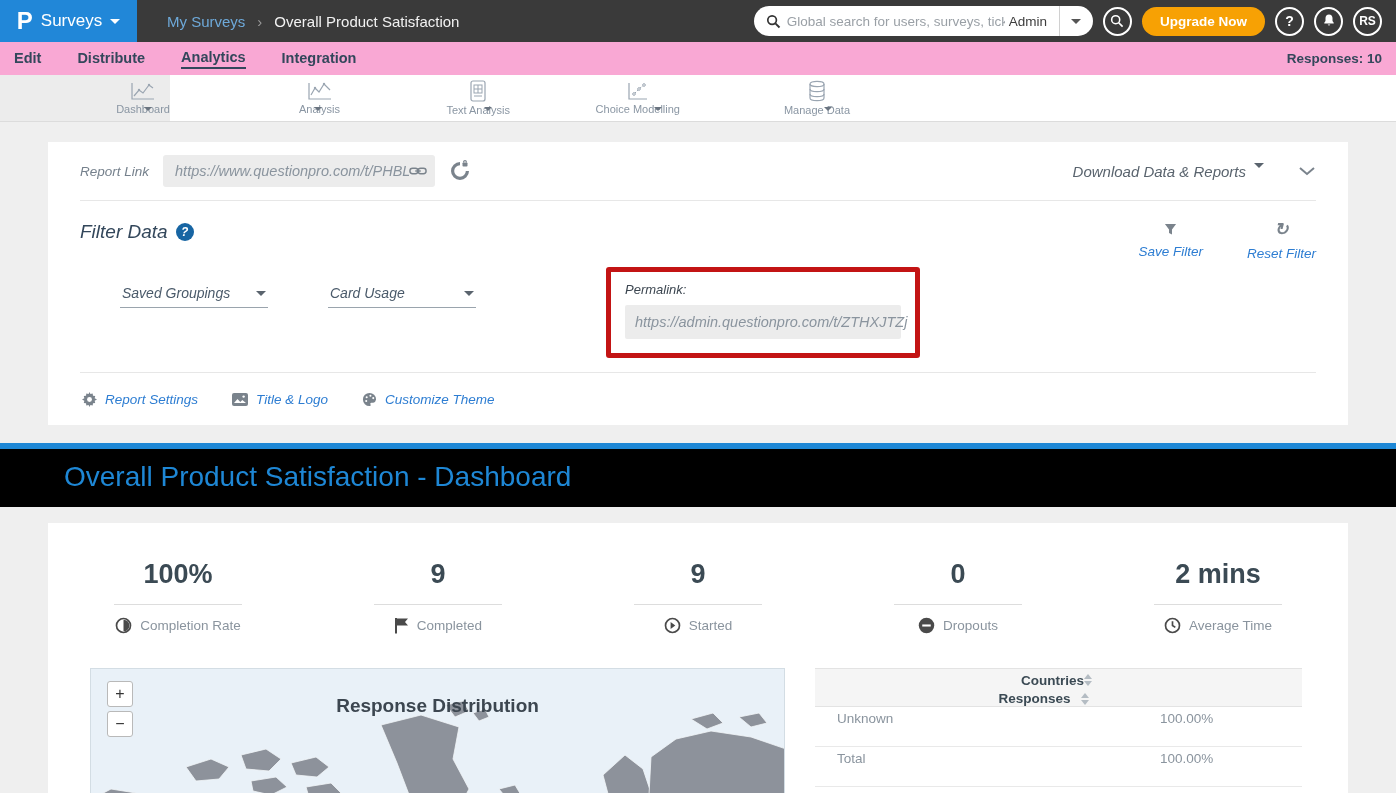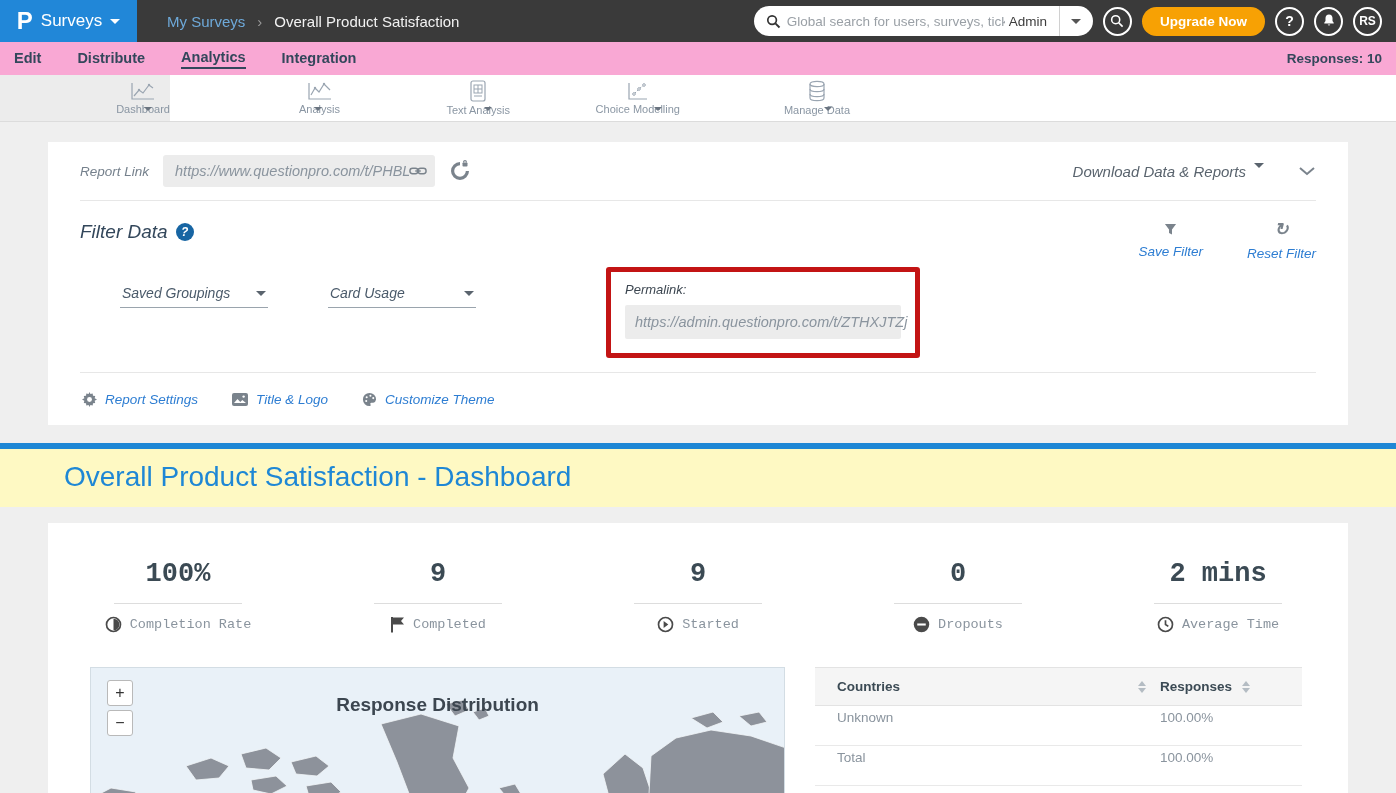--- a/index.html
+++ b/index.html
@@ -89,26 +89,26 @@
   .permalink-label { font-size:13px; color:#3c4650; margin-bottom:8px; }
   .permalink-input { background:#ececec; border-radius:2px; height:34px; width:276px; display:flex;
     align-items:center; padding:0 10px; cursor:text; }
   .permalink-url { font-size:14.5px; color:#8a949e; white-space:nowrap; }
 
   .actions-row { height:52px; display:flex; align-items:center; gap:34px; padding-left:2px; }
   .report-action { display:flex; align-items:center; gap:8px; font-size:13.5px; color:#2d7dd2;
     cursor:pointer; }
 
   
-  .title-band { margin-top:18px; background:#fef9c3; border-top:6px solid #1e87d5; padding:12px 64px 14px; }
+  .title-band { margin-top:18px; background:#000000; border-top:6px solid #1e87d5; padding:12px 64px 14px; }
   .page-title { color:#1e87d5; font-size:28px; font-weight:normal; }
 
   
   .dash-card { margin:16px 48px 0 48px; background:#fff; padding:36px 0 0 0; height:420px; }
-  .stats-row { display:flex;font-family:Liberation Mono, monospace; }
+  .stats-row { display:flex; }
   .stat { flex:1; display:flex; flex-direction:column; align-items:center; }
   .stat-value { font-size:27px; font-weight:bold; color:#3b4a54; }
   .stat-divider { width:128px; border-top:1px solid #ddd; margin:14px 0 12px; }
   .stat-bottom { display:flex; align-items:center; gap:8px; }
   .stat-label { font-size:13.5px; color:#8a949e; }
   .stat-icon { display:flex; }
 
   .bottom-row { display:flex; margin-top:34px; }
   .map-box { margin-left:42px; width:695px; height:220px; background:#e9f1f8;
     border:1px solid #d3dde4; position:relative; overflow:hidden; }
@@ -116,21 +116,21 @@
     font-weight:bold; color:#3c4650; z-index:2; }
   .zoom-ctrl { position:absolute; top:12px; left:16px; z-index:3; display:flex; flex-direction:column;
     gap:4px; }
   .zoom-btn { width:26px; height:26px; background:#fff; border:1px solid #b9b9b9; border-radius:3px;
     font-size:16px; color:#333; cursor:pointer; line-height:1; font-family:"Liberation Sans", sans-serif; }
   .map-svg { position:absolute; left:0; top:28px; }
 
   .countries-table { margin-left:30px; width:487px; font-size:13.5px; }
   .ct-header { display:flex; align-items:center; background:#f5f5f5; border-top:1px solid #e3e3e3;
     border-bottom:1px solid #e3e3e3; height:39px; padding:0 12px 0 22px; color:#3b4a54;
-    font-weight:bold; }
+    font-weight:bold;flex-direction:column; }
   .ct-col1 { flex:1; display:flex; align-items:center; }
   .ct-col2 { width:130px; display:flex; align-items:center; }
   .sort-icon { display:inline-flex; flex-direction:column; gap:2px; margin-left:auto; margin-right:14px;
     cursor:pointer; }
   .sort-icon.close { margin-left:10px; margin-right:0; }
   .tri-up { width:0; height:0; border-left:4px solid transparent; border-right:4px solid transparent;
     border-bottom:5px solid #b4bcc3; }
   .tri-down { width:0; height:0; border-left:4px solid transparent; border-right:4px solid transparent;
     border-top:5px solid #b4bcc3; }
   .ct-row { display:flex; align-items:center; height:40px; border-bottom:1px solid #e9e9e9;

